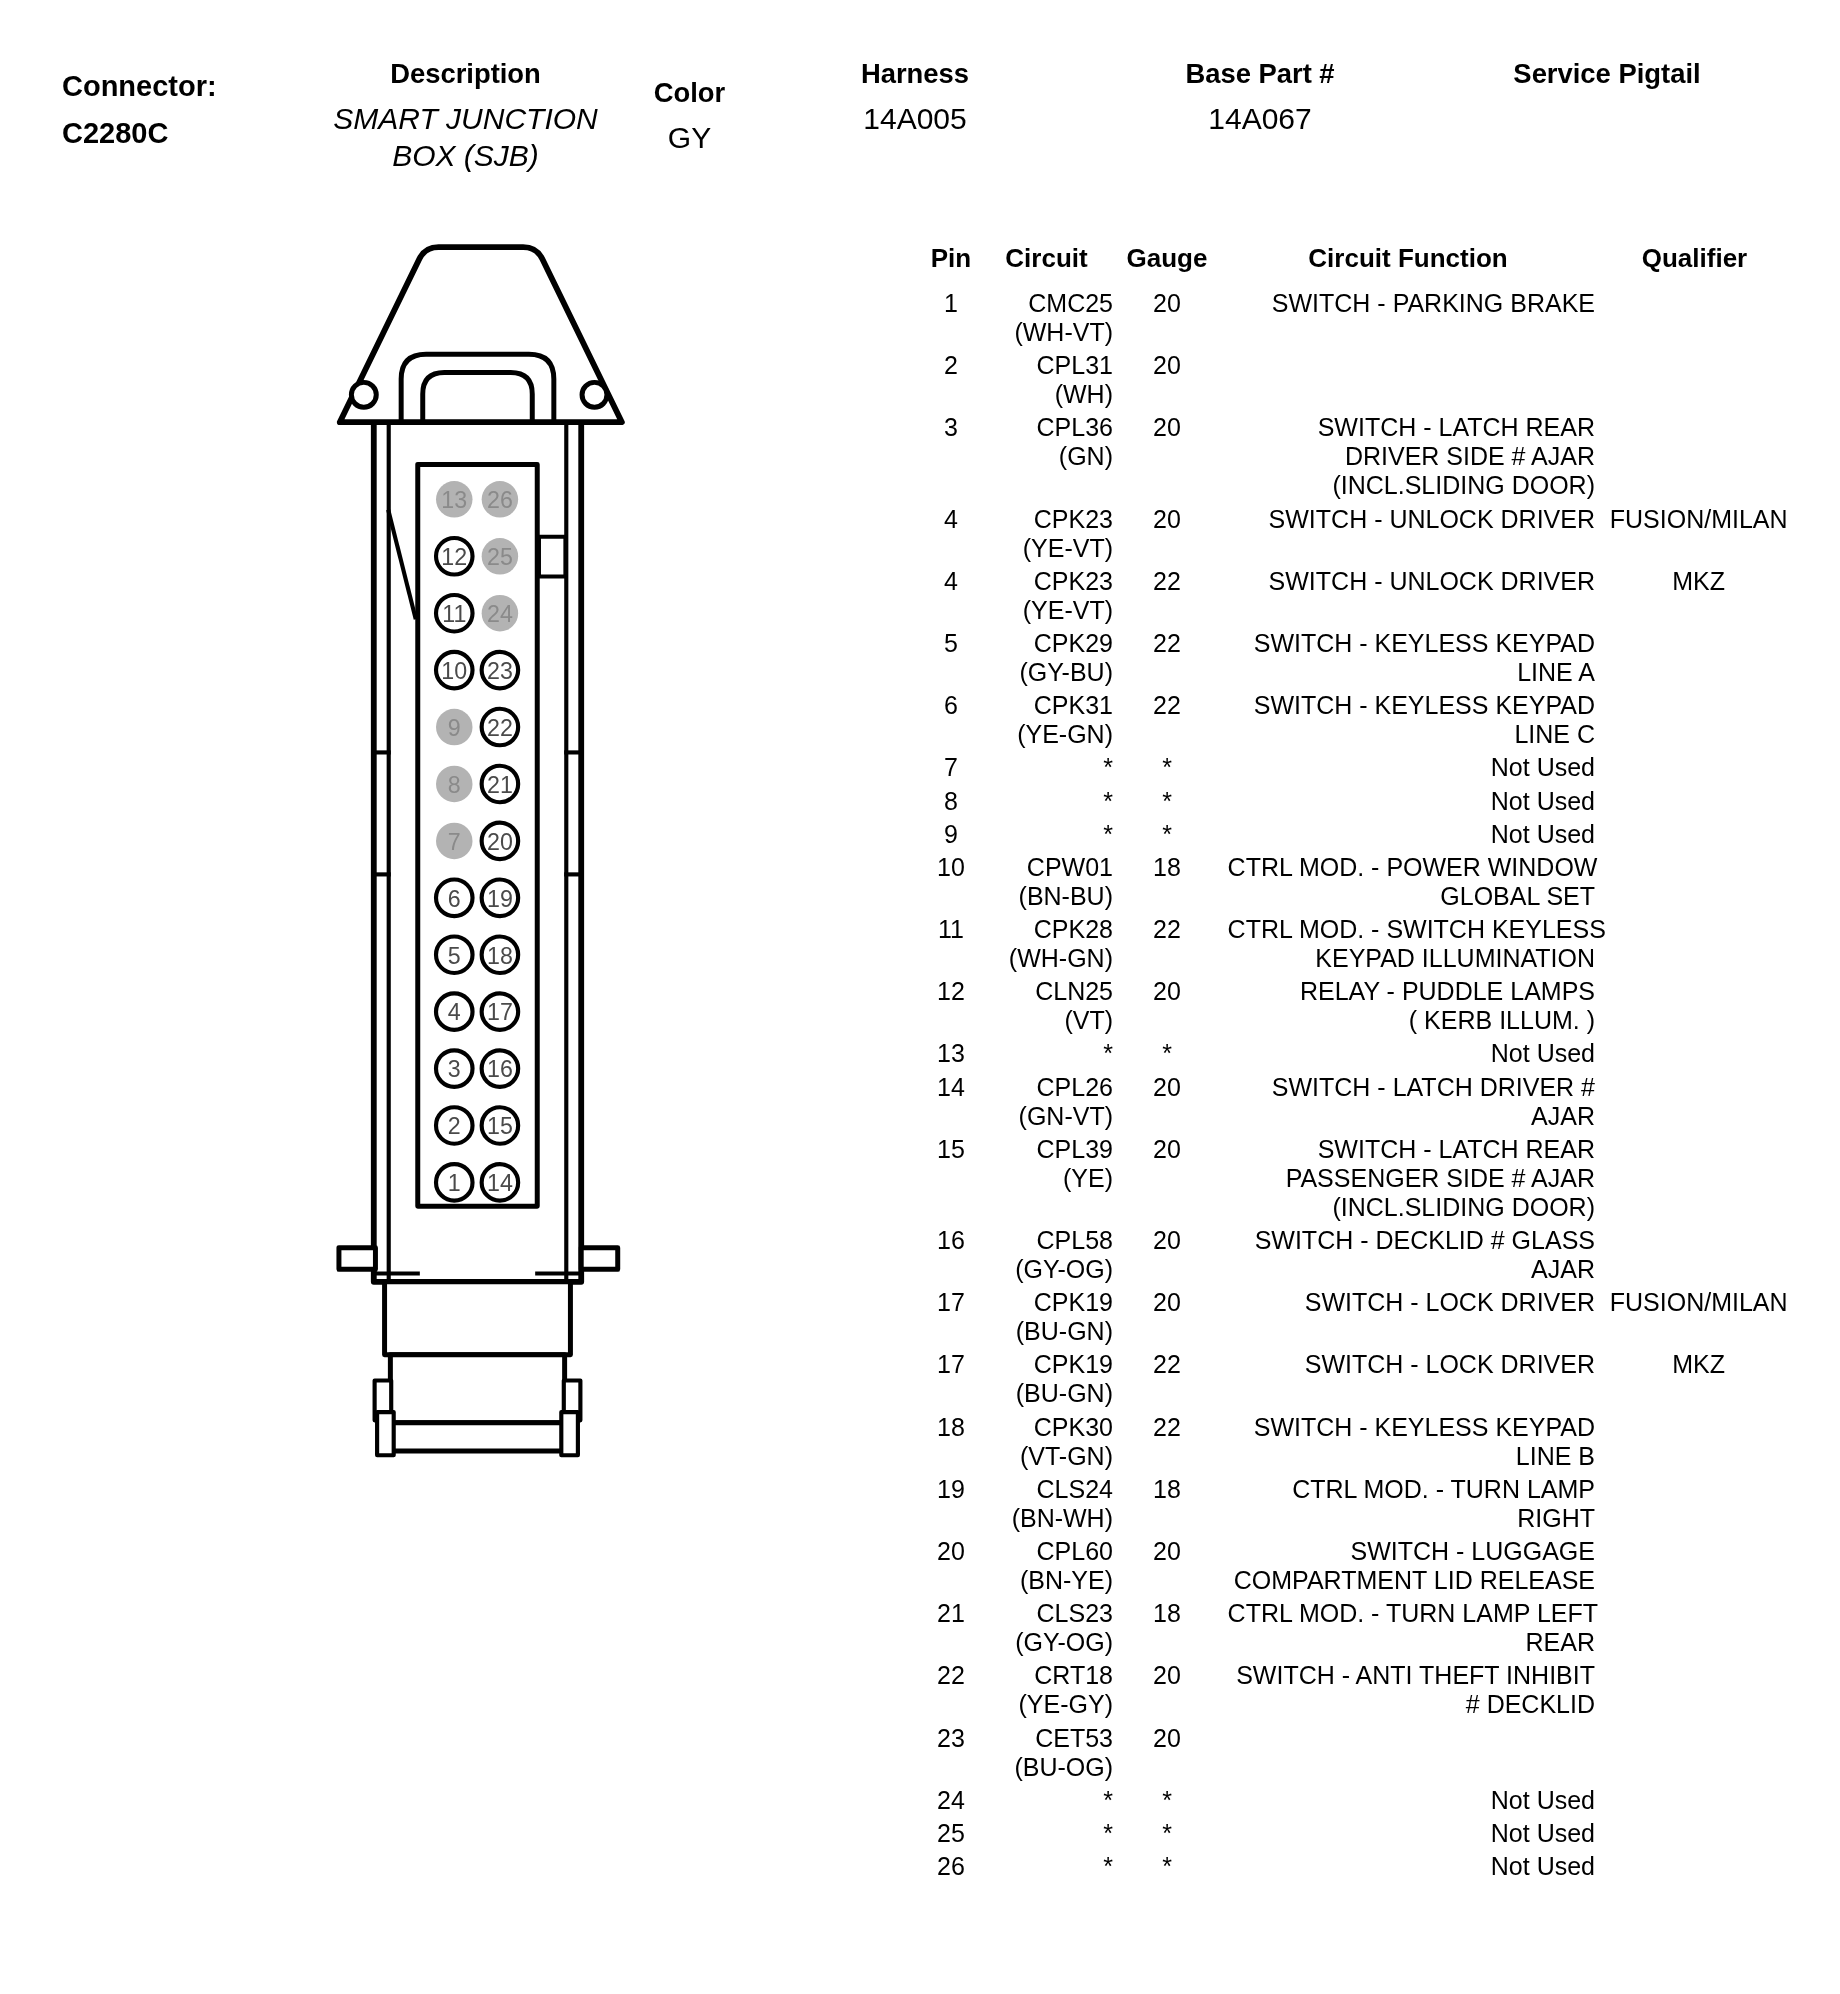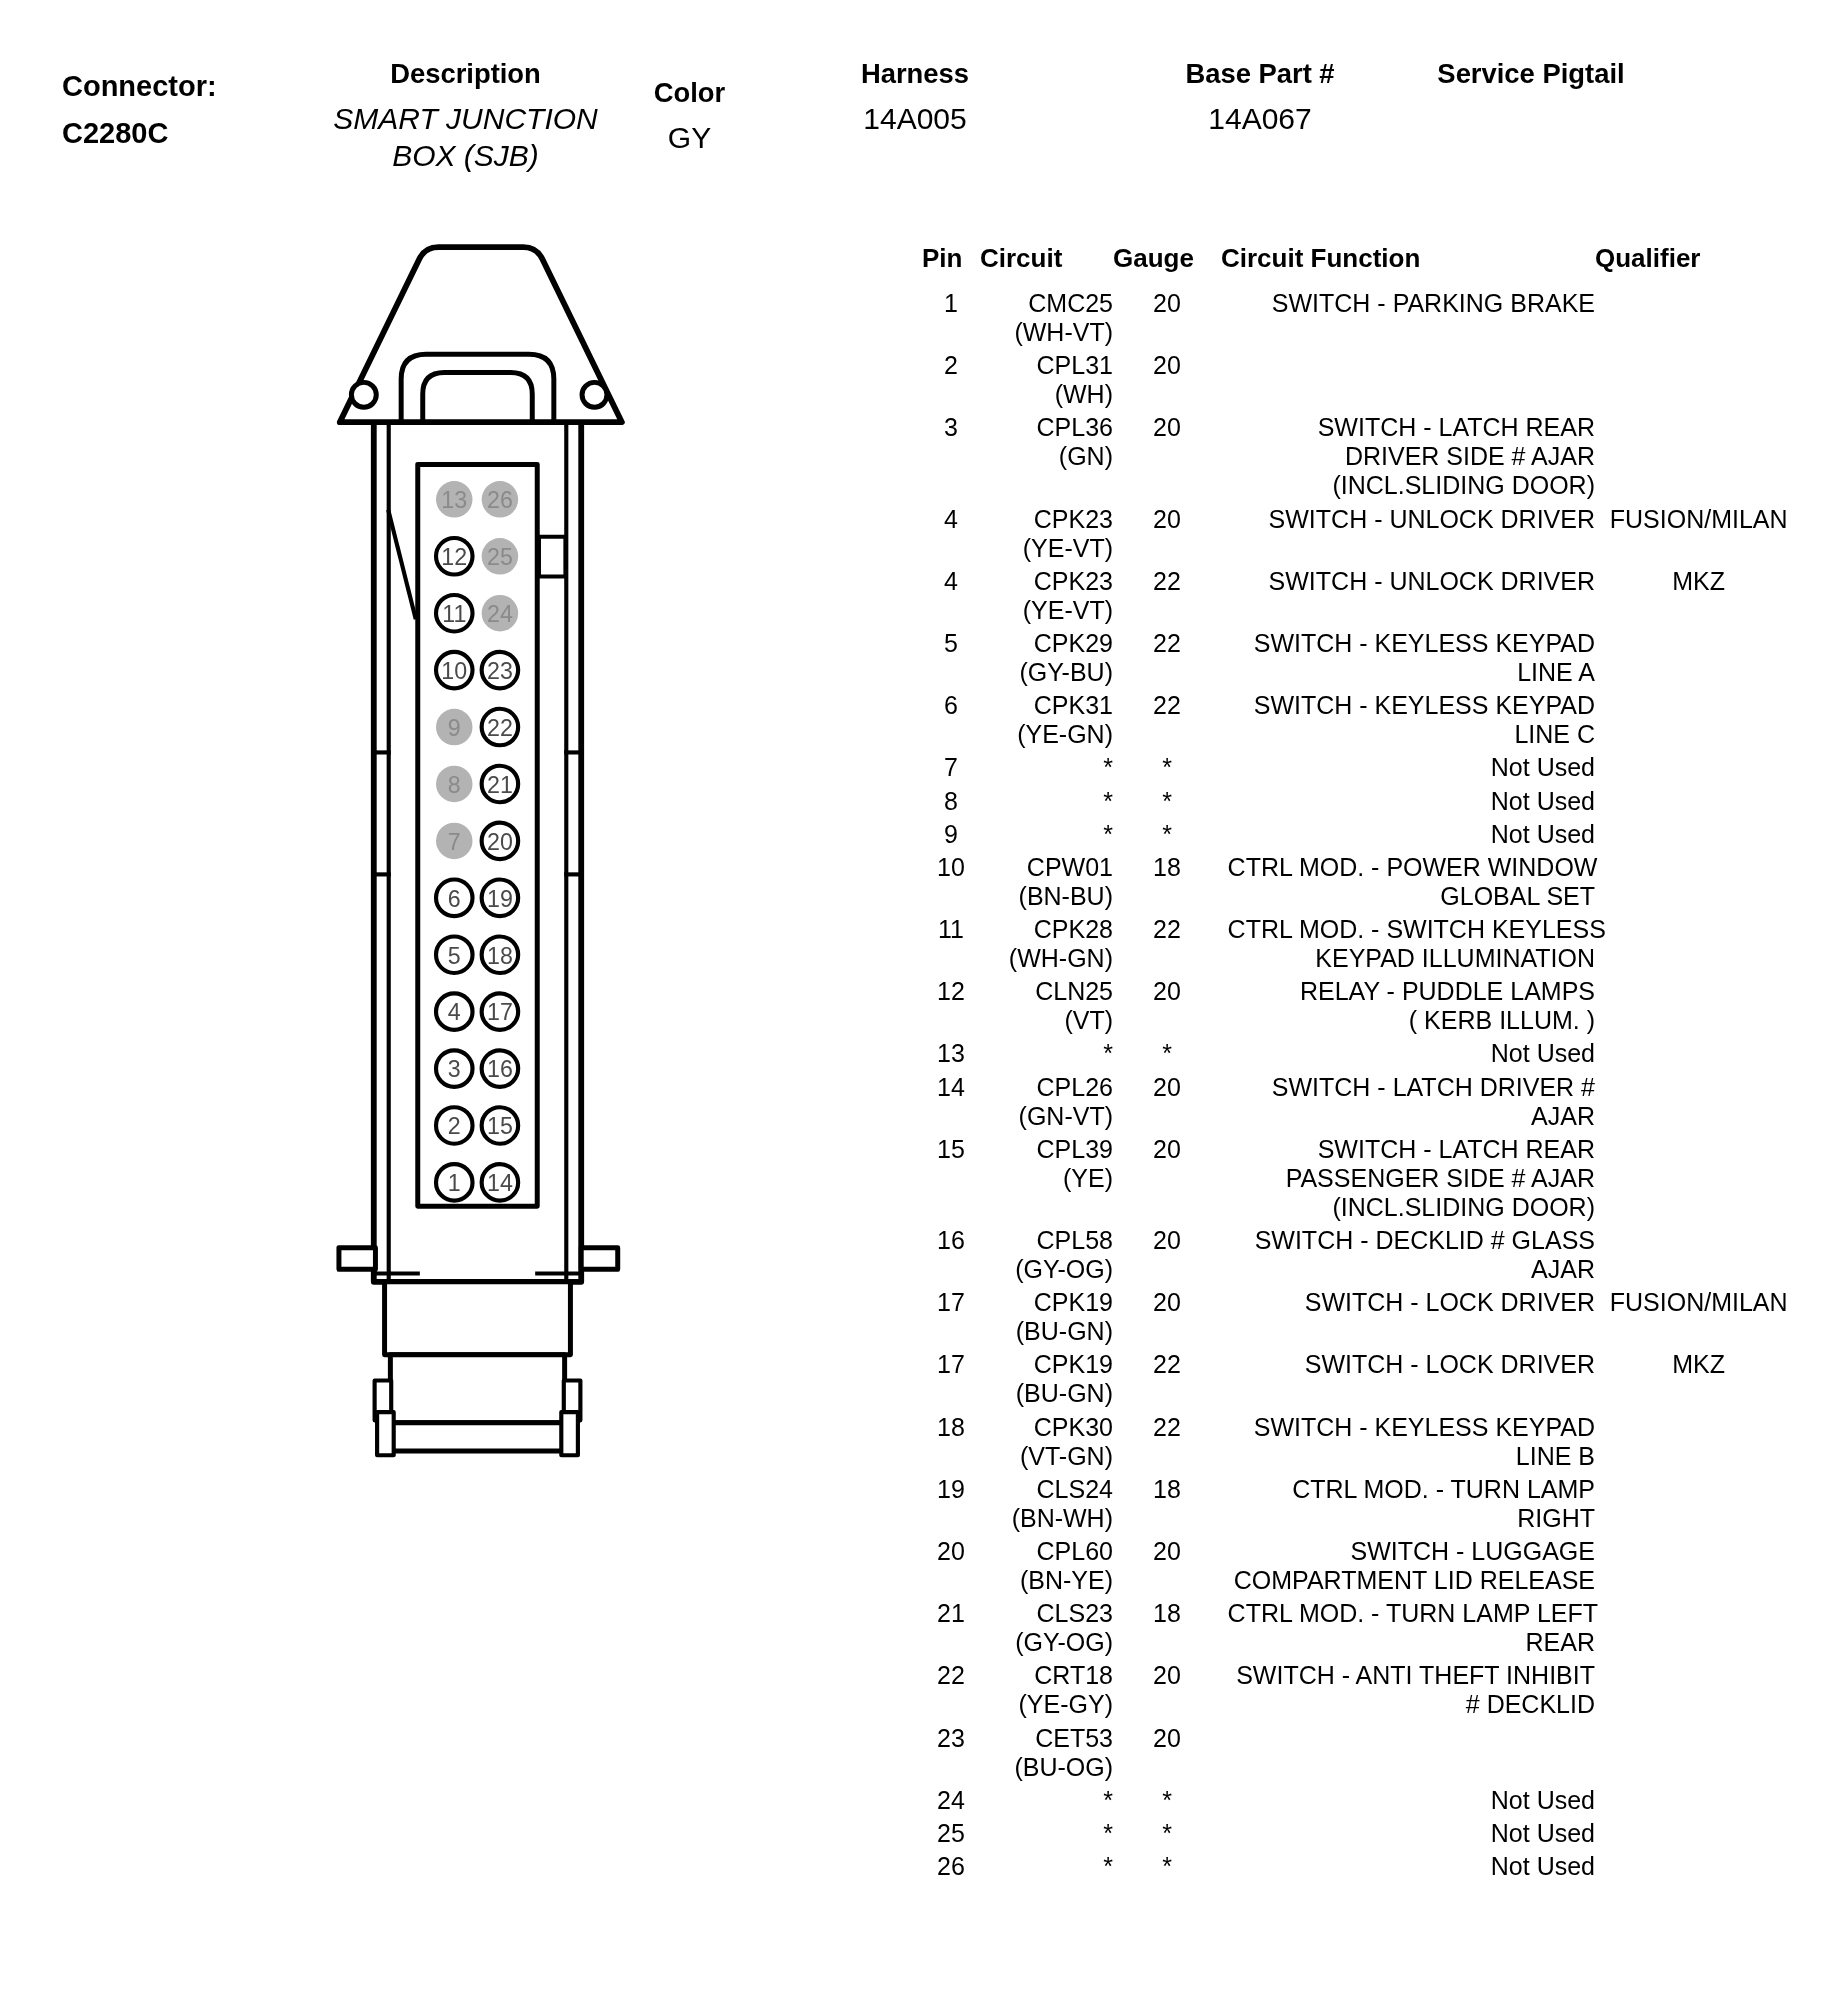--- a/index.html
+++ b/index.html
@@ -11,31 +11,31 @@
   }
   
   .conn-block { position:absolute; left:62px; top:63px; font-weight:bold; font-size:29px; line-height:47px; }
   .hdr-col { position:absolute; text-align:center; }
   .hdr-label { font-weight:bold; font-size:27.4px; }
   .hdr-value { font-size:30px; line-height:37px; white-space:pre-line; margin-top:10px; }
   #col-description { left:316px; top:58px; width:299px; }
   #col-color       { left:627px; top:77px; width:125px;text-align:center; }
   #col-harness     { left:832px; top:58px; width:166px; }
   #col-basepart    { left:1156px; top:58px; width:208px; }
-  #col-pigtail     { left:1423px; top:58px; width:216px; }
+  #col-pigtail     { left:1499px; top:58px; width:216px; }
   
   #connector-svg { position:absolute; left:324px; top:233px; }
   .pin-num { font-family:"Liberation Sans", sans-serif; font-size:28px; fill:#4a4a4a;
              text-anchor:middle; dominant-baseline:central; }
   .pin-num.unused { fill:#8a8a8a; }
   
   #pin-table { position:absolute; left:922px; top:243px; width:881px; }
   .tgrid { display:grid; grid-template-columns:58px 133px 108px 374px 199px; }
   .thead { font-weight:bold; font-size:26px; margin-bottom:15px; }
-  .thead > span { text-align:left; }
+  .thead > span { text-align:center; }
   .trow { font-size:25px; line-height:29px; margin-bottom:4.2px; }
   .c-pin   { text-align:center; }
   .c-circuit { text-align:right; }
   .c-gauge { text-align:center; }
   .c-func  { text-align:right; padding-left:6.6px; white-space:pre; }
   .c-qual  { text-align:center; padding-left:8.3px; }
 </style>
 </head>
 <body>
 

